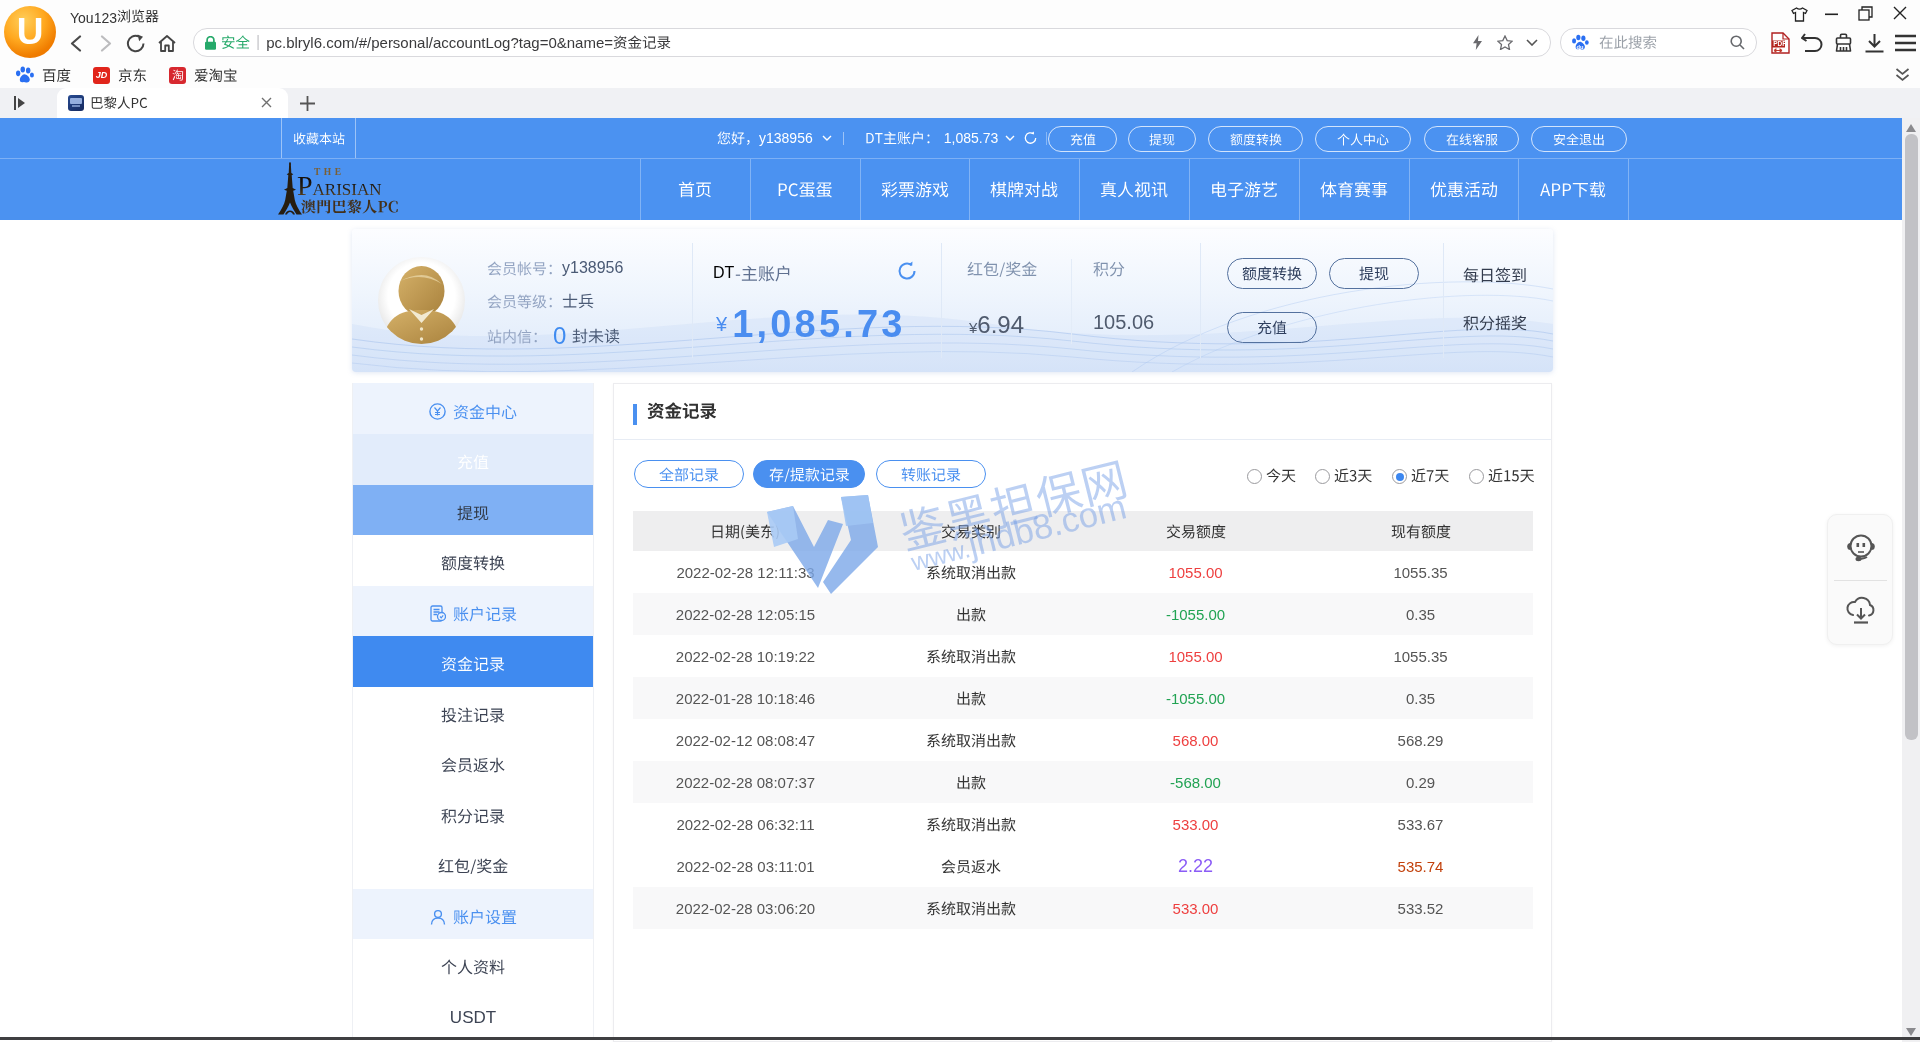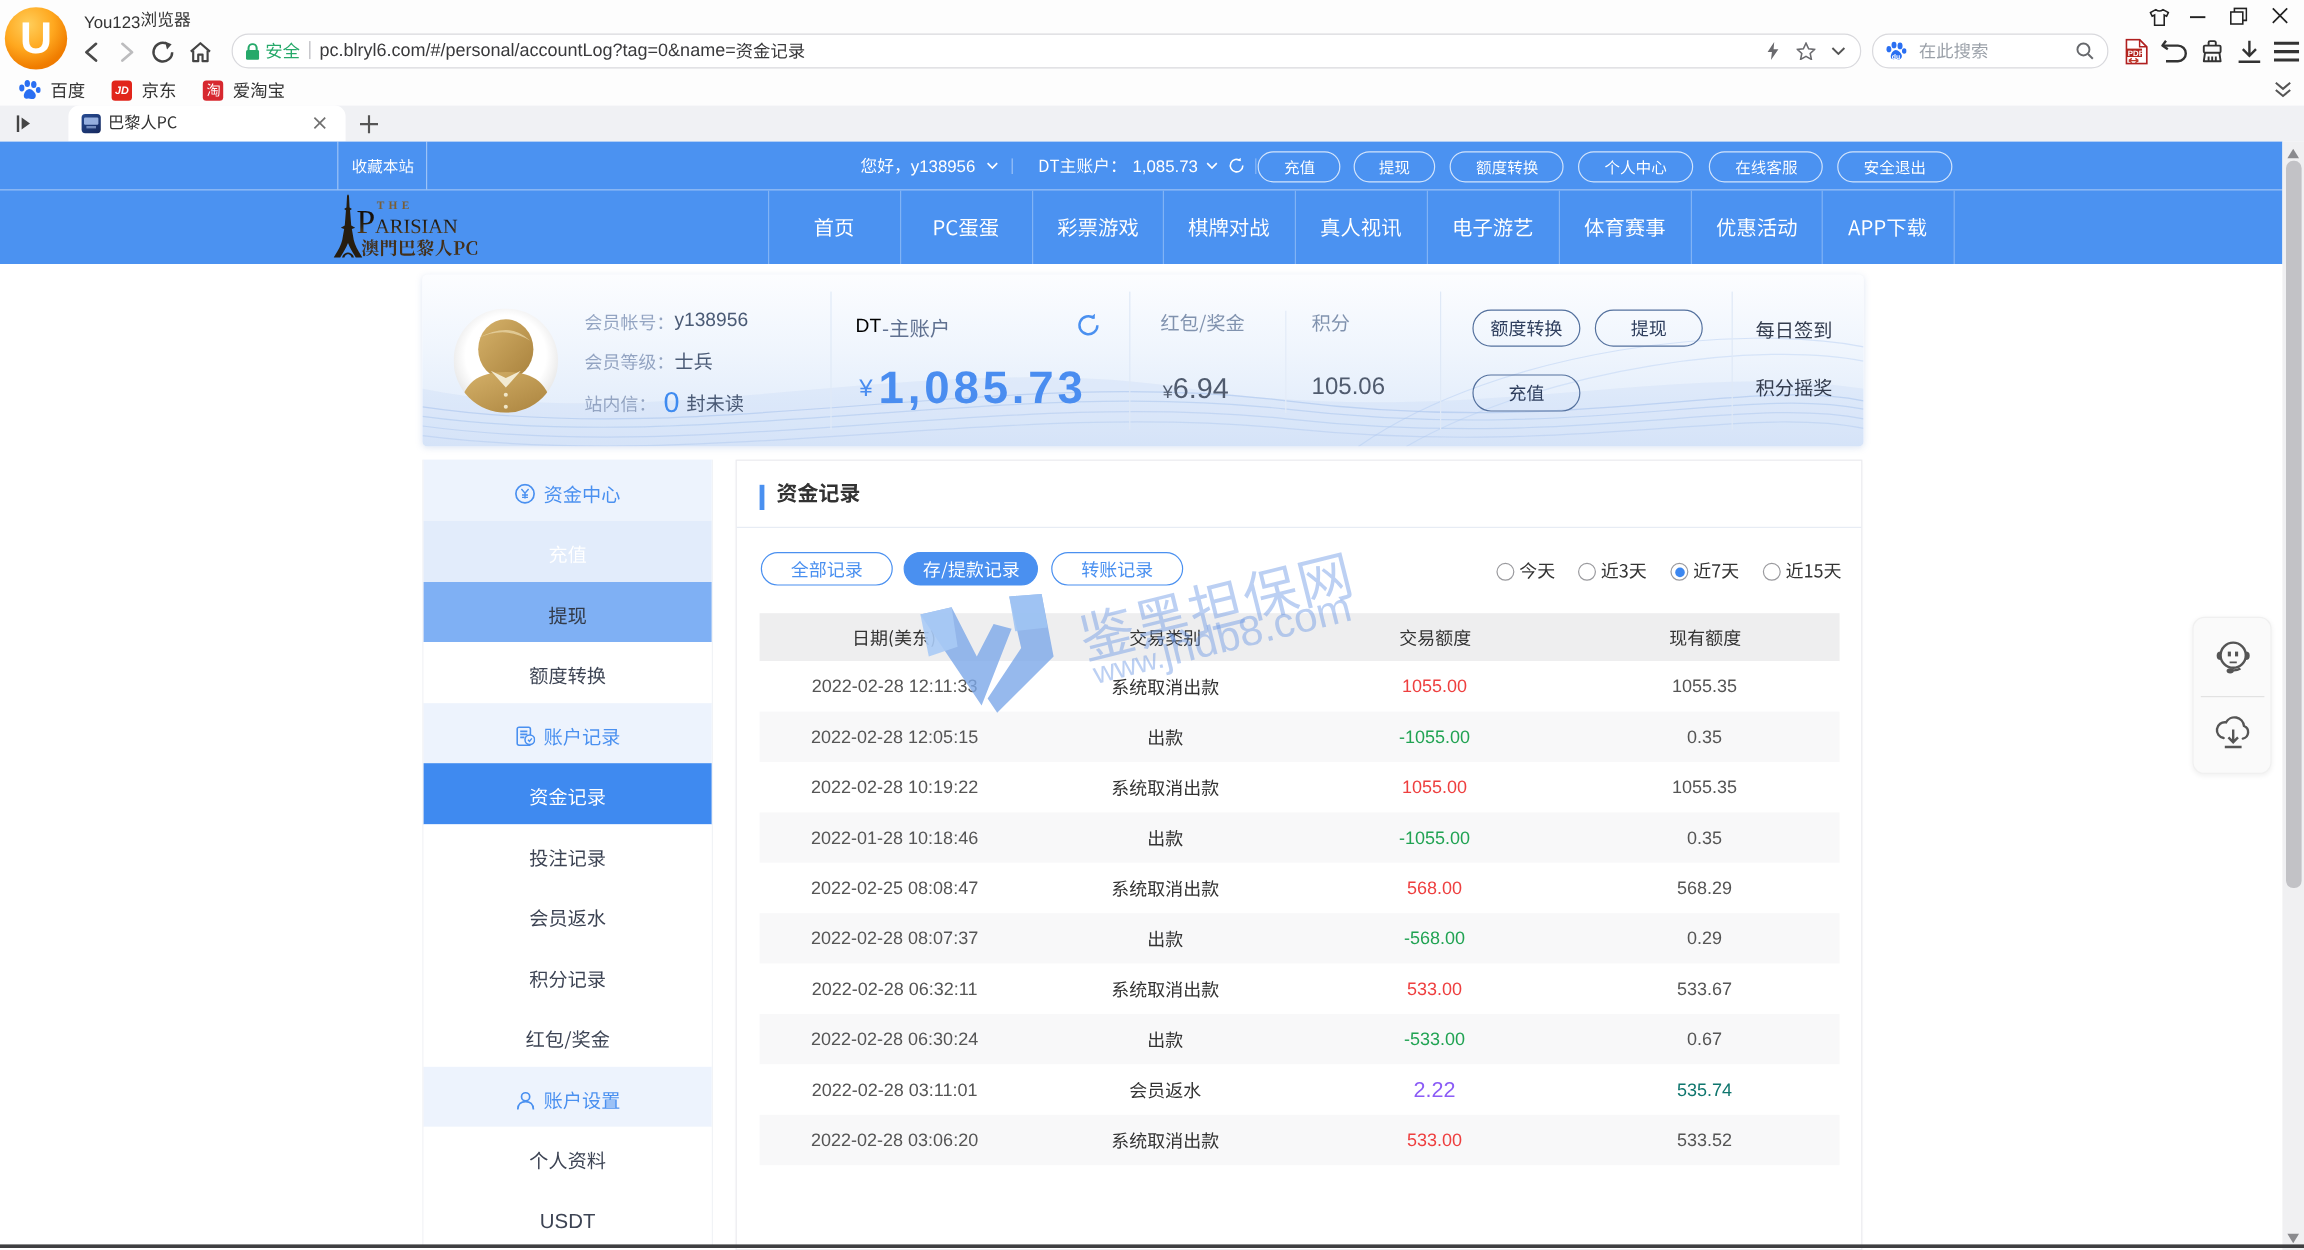--- a/index.html
+++ b/index.html
@@ -1068,21 +1068,21 @@
             <g transform="translate(0,880) scale(1,-1)">
               <use href="#g51fa" x="0"></use>
               <use href="#g6b3e" x="1000"></use>
             </g>
           </svg>
         </div>
       <div class="fcc" style="width:225px;font-size:15px;color:#21a353">-1055.00</div>
       <div class="fcc" style="width:225px;font-size:15px;color:#555">0.35</div>
     </div>
     <div style="display:flex;height:42px;background:#fff;align-items:center">
-      <div class="fcc" style="width:225px;font-size:15px;color:#555">2022-02-25 08:08:47</div>
+      <div class="fcc" style="width:225px;font-size:15px;color:#555">2022-02-12 08:08:47</div>
       <div class="fcc" style="width:225px">
           <svg class="k" width="90.0" height="15" viewBox="0 0 6000 1000" fill="#333">
             <g transform="translate(0,880) scale(1,-1)">
               <use href="#g7cfb" x="0"></use>
               <use href="#g7edf" x="1000"></use>
               <use href="#g53d6" x="2000"></use>
               <use href="#g6d88" x="3000"></use>
               <use href="#g51fa" x="4000"></use>
               <use href="#g6b3e" x="5000"></use>
             </g>
@@ -1114,47 +1114,34 @@
               <use href="#g53d6" x="2000"></use>
               <use href="#g6d88" x="3000"></use>
               <use href="#g51fa" x="4000"></use>
               <use href="#g6b3e" x="5000"></use>
             </g>
           </svg>
         </div>
       <div class="fcc" style="width:225px;font-size:15px;color:#ee3f3f">533.00</div>
       <div class="fcc" style="width:225px;font-size:15px;color:#555">533.67</div>
     </div>
-    <div style="display:flex;height:42px;background:#f8f8f9;align-items:center">
-      <div class="fcc" style="width:225px;font-size:15px;color:#555">2022-02-28 06:30:24</div>
-      <div class="fcc" style="width:225px">
-          <svg class="k" width="30.0" height="15" viewBox="0 0 2000 1000" fill="#333">
-            <g transform="translate(0,880) scale(1,-1)">
-              <use href="#g51fa" x="0"></use>
-              <use href="#g6b3e" x="1000"></use>
-            </g>
-          </svg>
-        </div>
-      <div class="fcc" style="width:225px;font-size:15px;color:#21a353">-533.00</div>
-      <div class="fcc" style="width:225px;font-size:15px;color:#555">0.67</div>
-    </div>
     <div style="display:flex;height:42px;background:#fff;align-items:center">
       <div class="fcc" style="width:225px;font-size:15px;color:#555">2022-02-28 03:11:01</div>
       <div class="fcc" style="width:225px">
           <svg class="k" width="60.0" height="15" viewBox="0 0 4000 1000" fill="#333">
             <g transform="translate(0,880) scale(1,-1)">
               <use href="#g4f1a" x="0"></use>
               <use href="#g5458" x="1000"></use>
               <use href="#g8fd4" x="2000"></use>
               <use href="#g6c34" x="3000"></use>
             </g>
           </svg>
         </div>
       <div class="fcc" style="width:225px;font-size:18px;color:#8b5cf6">2.22</div>
-      <div class="fcc" style="width:225px;font-size:15px;color:#0f766e">535.74</div>
+      <div class="fcc" style="width:225px;font-size:15px;color:#c2410c">535.74</div>
     </div>
     <div style="display:flex;height:42px;background:#f8f8f9;align-items:center">
       <div class="fcc" style="width:225px;font-size:15px;color:#555">2022-02-28 03:06:20</div>
       <div class="fcc" style="width:225px">
           <svg class="k" width="90.0" height="15" viewBox="0 0 6000 1000" fill="#333">
             <g transform="translate(0,880) scale(1,-1)">
               <use href="#g7cfb" x="0"></use>
               <use href="#g7edf" x="1000"></use>
               <use href="#g53d6" x="2000"></use>
               <use href="#g6d88" x="3000"></use>

